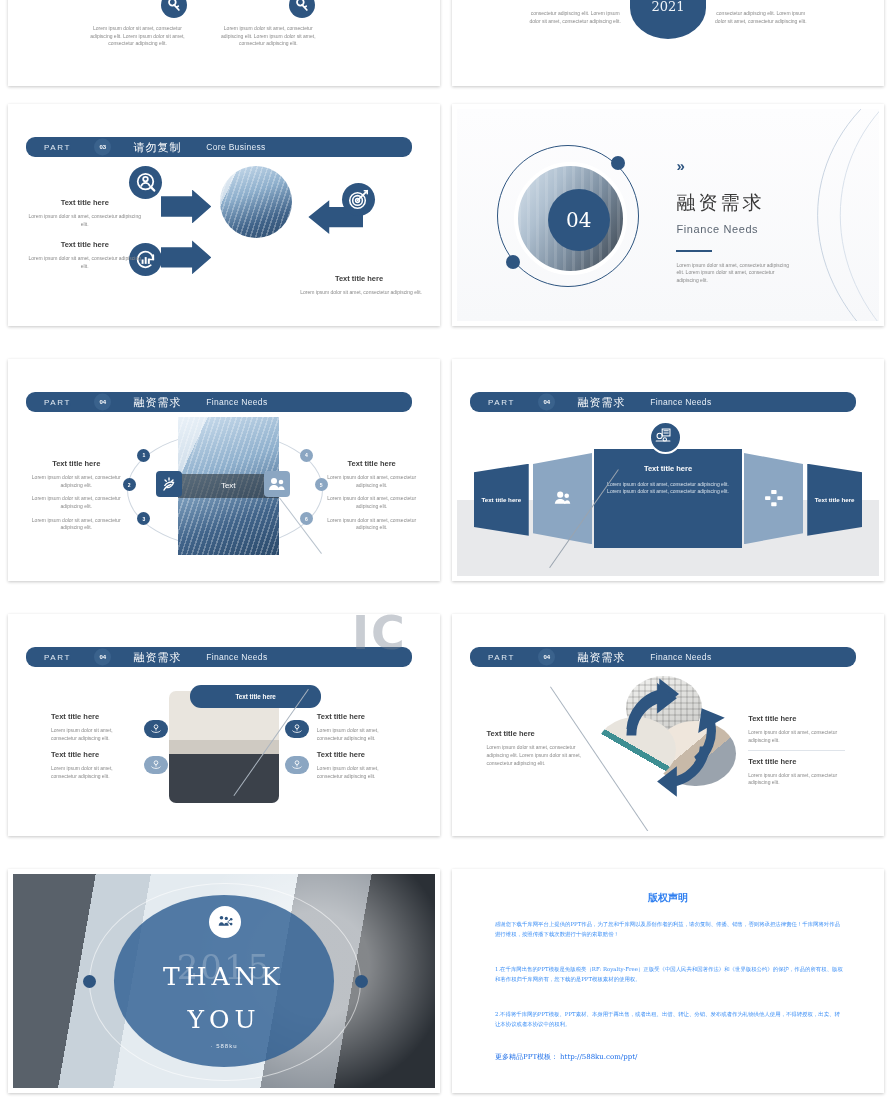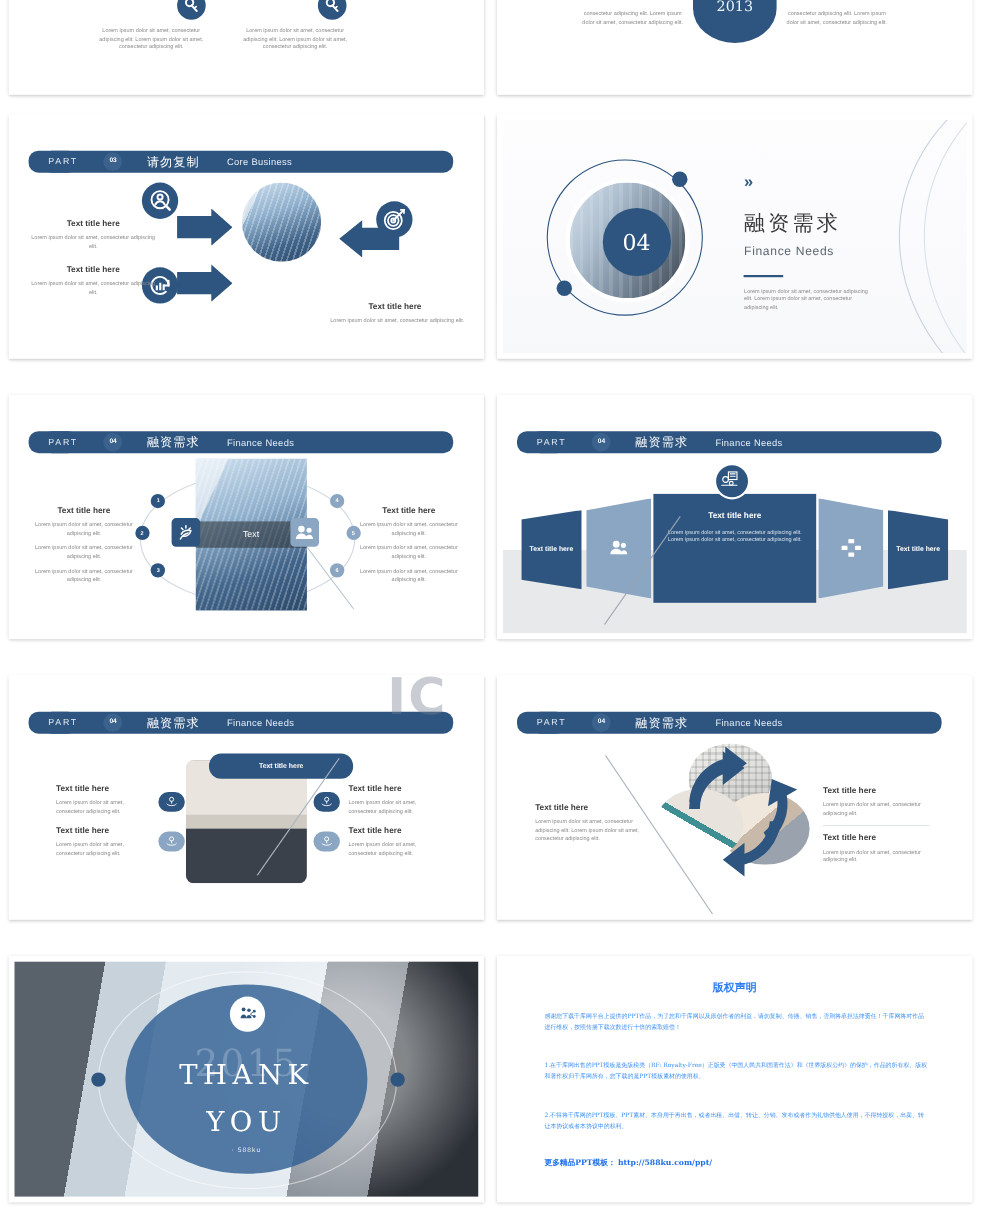--- a/index.html
+++ b/index.html
@@ -90,21 +90,21 @@
   .wm{position:absolute;pointer-events:none;}
   .wm-logo{font-size:54px;font-weight:bold;color:rgba(120,130,145,.40);
       font-family:"DejaVu Sans","Liberation Sans",sans-serif;letter-spacing:2px;white-space:nowrap;}
   .wm-dom{font-size:30px;color:rgba(120,130,145,.40);letter-spacing:7px;white-space:nowrap;}
 
   
   .cp-title{color:#2f7ff0;font-weight:bold;font-size:10px;text-align:center;
       font-family:"DejaVu Serif","Liberation Serif",serif;}
   .cp-p{color:#3b8ef5;font-size:5.4px;line-height:1.95;
       font-family:"DejaVu Serif","Liberation Serif",serif;}
-  .cp-link{color:#1f6fe8;font-weight:bold;font-size:7px;
+  .cp-link{color:#1f6fe8;font-weight:normal;font-size:7px;
       font-family:"DejaVu Serif","Liberation Serif",serif;}
 
   
   .ty-circle{position:absolute;border-radius:50%;
       background:rgba(44,92,145,.80);}
   .ty-ring{position:absolute;border-radius:50%;border:1px solid rgba(255,255,255,.55);}
   .ty-year{position:absolute;width:100%;text-align:center;color:rgba(255,255,255,.22);
       font-size:34px;font-family:"DejaVu Serif","Liberation Serif",serif;letter-spacing:2px;}
   .ty-txt{position:absolute;width:100%;text-align:center;color:#fff;
       font-size:25px;letter-spacing:5px;font-family:"DejaVu Serif","Liberation Serif",serif;}
@@ -140,21 +140,21 @@
       </div>
       <div class="bd center" style="position:absolute;left:17%;top:73%;width:25%;">Lorem ipsum dolor sit amet, consectetur adipiscing elit. Lorem ipsum dolor sit amet, consectetur adipiscing elit.</div>
       <div class="bd center" style="position:absolute;left:48%;top:73%;width:25%;">Lorem ipsum dolor sit amet, consectetur adipiscing elit. Lorem ipsum dolor sit amet, consectetur adipiscing elit.</div>
     </div>
   </div>
 
   <div class="slide" style="left:452px;top:-132px;width:432px;height:218px;">
     <div class="inner">
 
       <div style="position:absolute;left:41%;top:50%;width:18%;height:30%;background:#2e5580;border-radius:0 0 100% 100%;">
-        <div style="position:absolute;width:100%;top:36%;text-align:center;color:#eef3f8;font-size:13px;font-family:'DejaVu Serif',serif;">2013</div>
+        <div style="position:absolute;width:100%;top:36%;text-align:center;color:#eef3f8;font-size:13px;font-family:'DejaVu Serif',serif;">2021</div>
       </div>
       <div class="bd center" style="position:absolute;left:16%;top:66%;width:24%;">consectetur adipiscing elit. Lorem ipsum dolor sit amet, consectetur adipiscing elit.</div>
       <div class="bd center" style="position:absolute;left:60%;top:66%;width:24%;">consectetur adipiscing elit. Lorem ipsum dolor sit amet, consectetur adipiscing elit.</div>
     </div>
   </div>
 
   <div class="slide" style="left:8px;top:104px;width:432px;height:222px;">
     <div class="inner">
       <div class="hdr">
         <div class="cap"></div>

